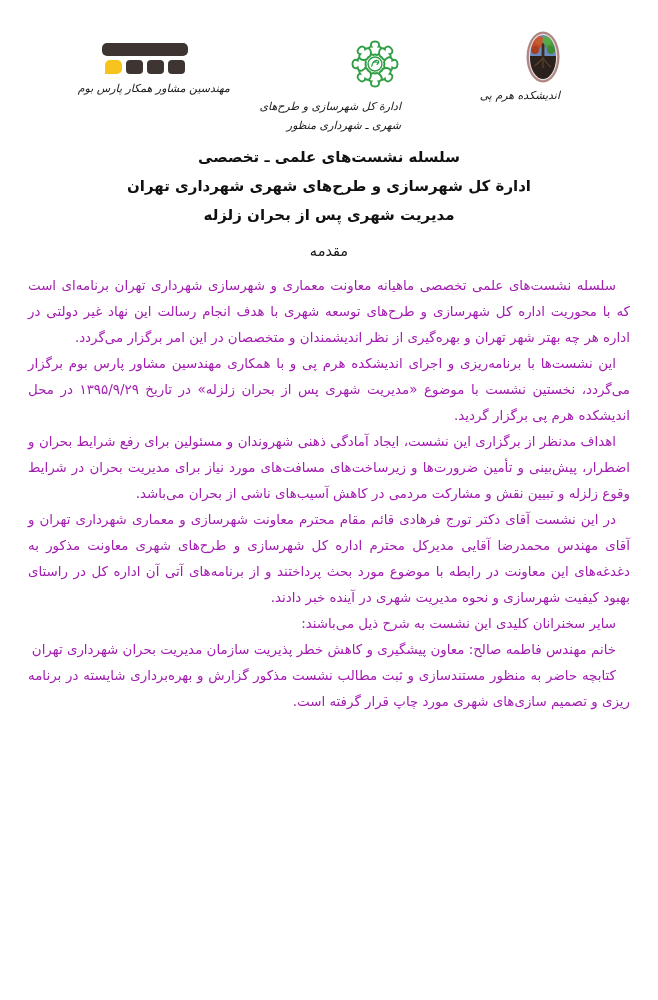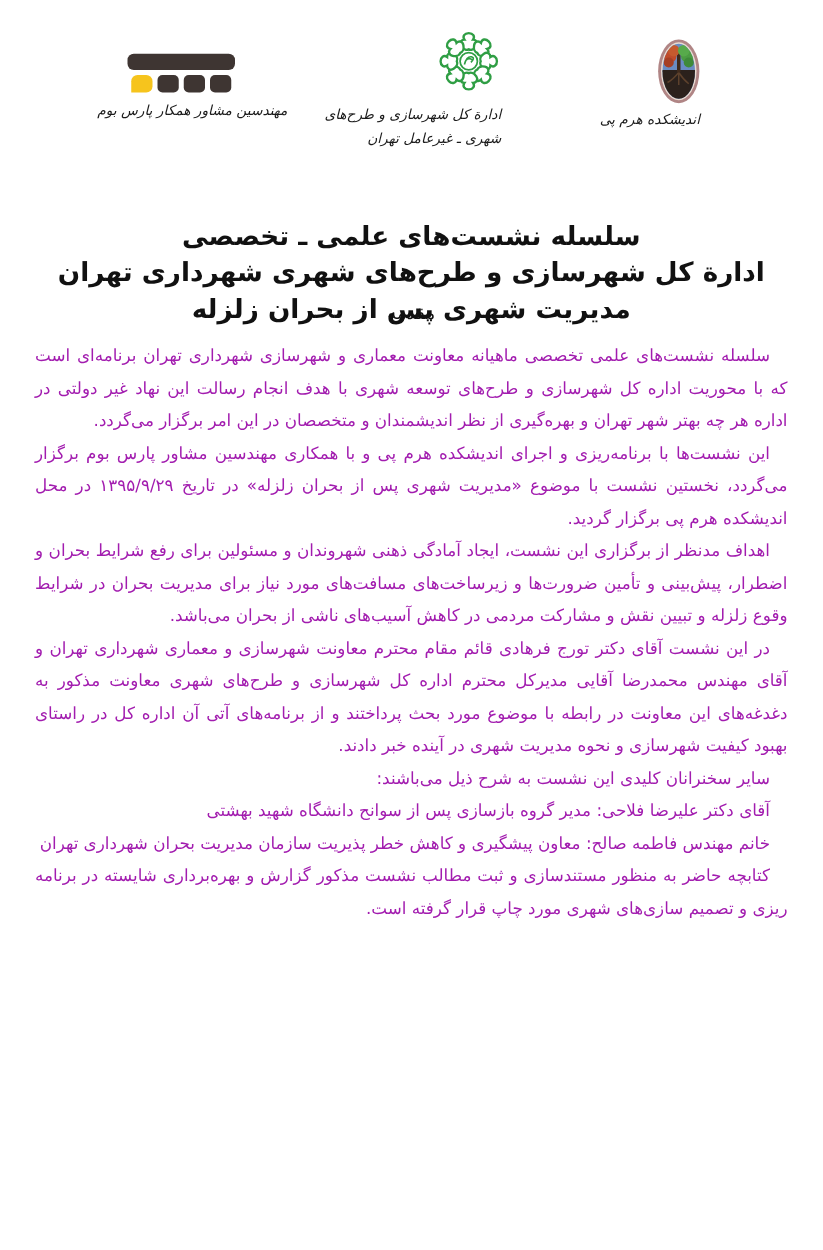--- a/index.html
+++ b/index.html
@@ -24,21 +24,21 @@
   .pb-sq{width:17px;height:14px;background:#3e3532;border-radius:4px;}
   .pb-bubble{background:#f6c41d;border-radius:5px 5px 5px 0;}
 
   
   .muni-caption{font-size:11px;line-height:19px;color:#1a1a1a;white-space:nowrap;}
 
   
   .title-block{
     position:absolute;top:143px;left:0;right:0;
     text-align:center;font-weight:bold;
-    font-size:21px;line-height:29px;color:#111;margin-top:32px;
+    font-size:15px;line-height:29px;color:#111;
   }
   .section-heading{
     position:absolute;top:243px;left:0;right:0;
     text-align:center;font-weight:normal;font-size:14.5px;color:#111;
   }
 
   
   .body-text{
     position:absolute;top:273px;right:28px;left:28px;
     font-size:13.4px;line-height:26px;
@@ -70,38 +70,38 @@
           <circle cx="13" cy="9.5" r="4.6" fill="#c65a2e"></circle>
           <circle cx="9" cy="19" r="4" fill="#a63f24"></circle>
           <circle cx="24" cy="14" r="5.2" fill="#4c9c43"></circle>
           <circle cx="21" cy="9.5" r="4.6" fill="#57aa4b"></circle>
           <circle cx="25" cy="19" r="4" fill="#3f8a39"></circle>
         </g>
       </svg>
       <div class="logo-caption" style="">اندیشکده هرم پی</div>
     </div>
 
-    <div class="logo-block" style="top:23px;left:277px;width:124px;">
+    <div class="logo-block" style="top:38px;left:277px;width:124px;">
       <svg width="52" height="52" viewBox="0 0 60 60">
         <defs>
           <path id="petal" d="M30 4 C 26 4 24 7 26 10 C 23 10 21 13 23 16 C 25 19 28 20 30 19 C 32 20 35 19 37 16 C 39 13 37 10 34 10 C 36 7 34 4 30 4 Z" fill="#ffffff" stroke="#2f9e44" stroke-width="2.2"></path>
         </defs>
         <use href="#petal"></use>
         <use href="#petal" transform="rotate(45 30 30)"></use>
         <use href="#petal" transform="rotate(90 30 30)"></use>
         <use href="#petal" transform="rotate(135 30 30)"></use>
         <use href="#petal" transform="rotate(180 30 30)"></use>
         <use href="#petal" transform="rotate(225 30 30)"></use>
         <use href="#petal" transform="rotate(270 30 30)"></use>
         <use href="#petal" transform="rotate(315 30 30)"></use>
         <circle cx="30" cy="30" r="8" fill="#ffffff" stroke="#2f9e44" stroke-width="1.6"></circle>
         <path d="M26 33 q2 -8 7 -7 q3 1 -1 5 M27.5 29 q3 -3 6 0" stroke="#2f9e44" stroke-width="1.5" fill="none"></path>
       </svg>
       <div class="muni-caption" style="margin-top:3px;">ادارة کل شهرسازی و طرح‌های</div>
-      <div class="muni-caption">شهری ـ غیرعامل تهران</div>
+      <div class="muni-caption">شهری ـ شهرداری منظور</div>
     </div>
 
     <div class="logo-block" style="top:43px;left:60px;width:170px;">
       <div class="pb-wrap">
         <div class="pb-bar"></div>
         <div class="pb-row">
           <div class="pb-sq pb-bubble"></div>
           <div class="pb-sq"></div>
           <div class="pb-sq"></div>
           <div class="pb-sq"></div>
@@ -118,18 +118,17 @@
   </div>
 
   <div class="section-heading">مقدمه</div>
 
   <div class="body-text">
       <p class="para"><span>سلسله نشست‌های علمی تخصصی ماهیانه معاونت معماری و شهرسازی شهرداری تهران برنامه‌ای است که با محوریت اداره کل شهرسازی و طرح‌های توسعه شهری با هدف انجام رسالت این نهاد غیر دولتی در اداره هر چه بهتر شهر تهران و بهره‌گیری از نظر اندیشمندان و متخصصان در این امر برگزار می‌گردد.</span></p>
       <p class="para"><span>این نشست‌ها با برنامه‌ریزی و اجرای اندیشکده هرم پی و با همکاری مهندسین مشاور پارس بوم برگزار می‌گردد، نخستین نشست با موضوع «مدیریت شهری پس از بحران زلزله» در تاریخ ۱۳۹۵/۹/۲۹ در  محل اندیشکده هرم پی برگزار گردید.</span></p>
       <p class="para"><span>اهداف مدنظر از برگزاری این نشست، ایجاد آمادگی ذهنی شهروندان و مسئولین برای رفع شرایط بحران و اضطرار، پیش‌بینی و تأمین ضرورت‌ها  و زیرساخت‌های مسافت‌های مورد نیاز برای مدیریت بحران در شرایط وقوع زلزله و تبیین نقش و مشارکت مردمی در کاهش آسیب‌های ناشی از بحران می‌باشد.</span></p>
       <p class="para"><span>در این نشست آقای </span><span class="b">دکتر تورج فرهادی</span><span> قائم مقام محترم معاونت شهرسازی و معماری شهرداری تهران و </span><span class="b">آقای مهندس محمدرضا آقایی</span><span> مدیرکل محترم اداره کل شهرسازی و طرح‌های شهری معاونت مذکور به دغدغه‌های این معاونت در رابطه با موضوع مورد بحث پرداختند و از برنامه‌های آتی آن اداره کل در راستای بهبود کیفیت شهرسازی و نحوه مدیریت شهری در آینده خبر دادند.</span></p>
       <p class="para"><span>سایر سخنرانان کلیدی این نشست به شرح ذیل می‌باشند:</span></p>
-      <p class="para"><span class="b">آقای دکتر علیرضا فلاحی:</span><span> مدیر گروه بازسازی پس از سوانح دانشگاه شهید بهشتی</span></p>
       <p class="para"><span class="b">خانم مهندس فاطمه صالح:</span><span> معاون پیشگیری و کاهش خطر پذیریت سازمان مدیریت بحران شهرداری تهران</span></p>
       <p class="para"><span>کتابچه حاضر به منظور مستندسازی و ثبت مطالب نشست مذکور گزارش و بهره‌برداری شایسته در برنامه ریزی و تصمیم سازی‌های شهری مورد چاپ قرار گرفته است.</span></p>
     </div>
 
 </div>
 
 </body></html>

